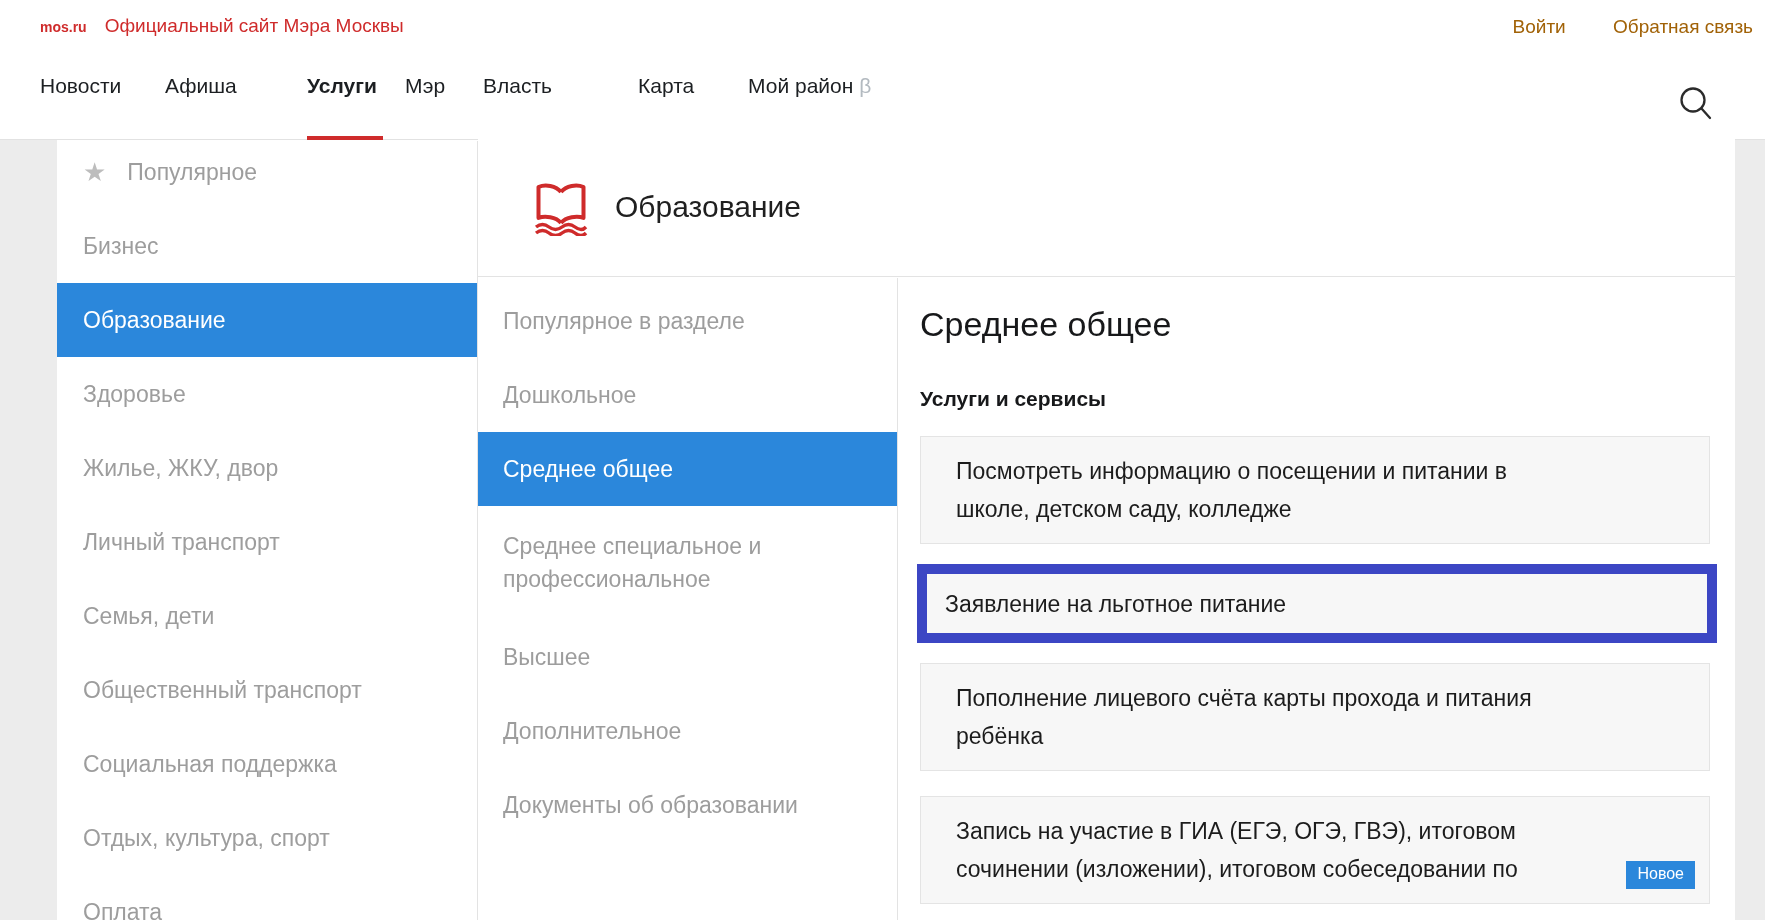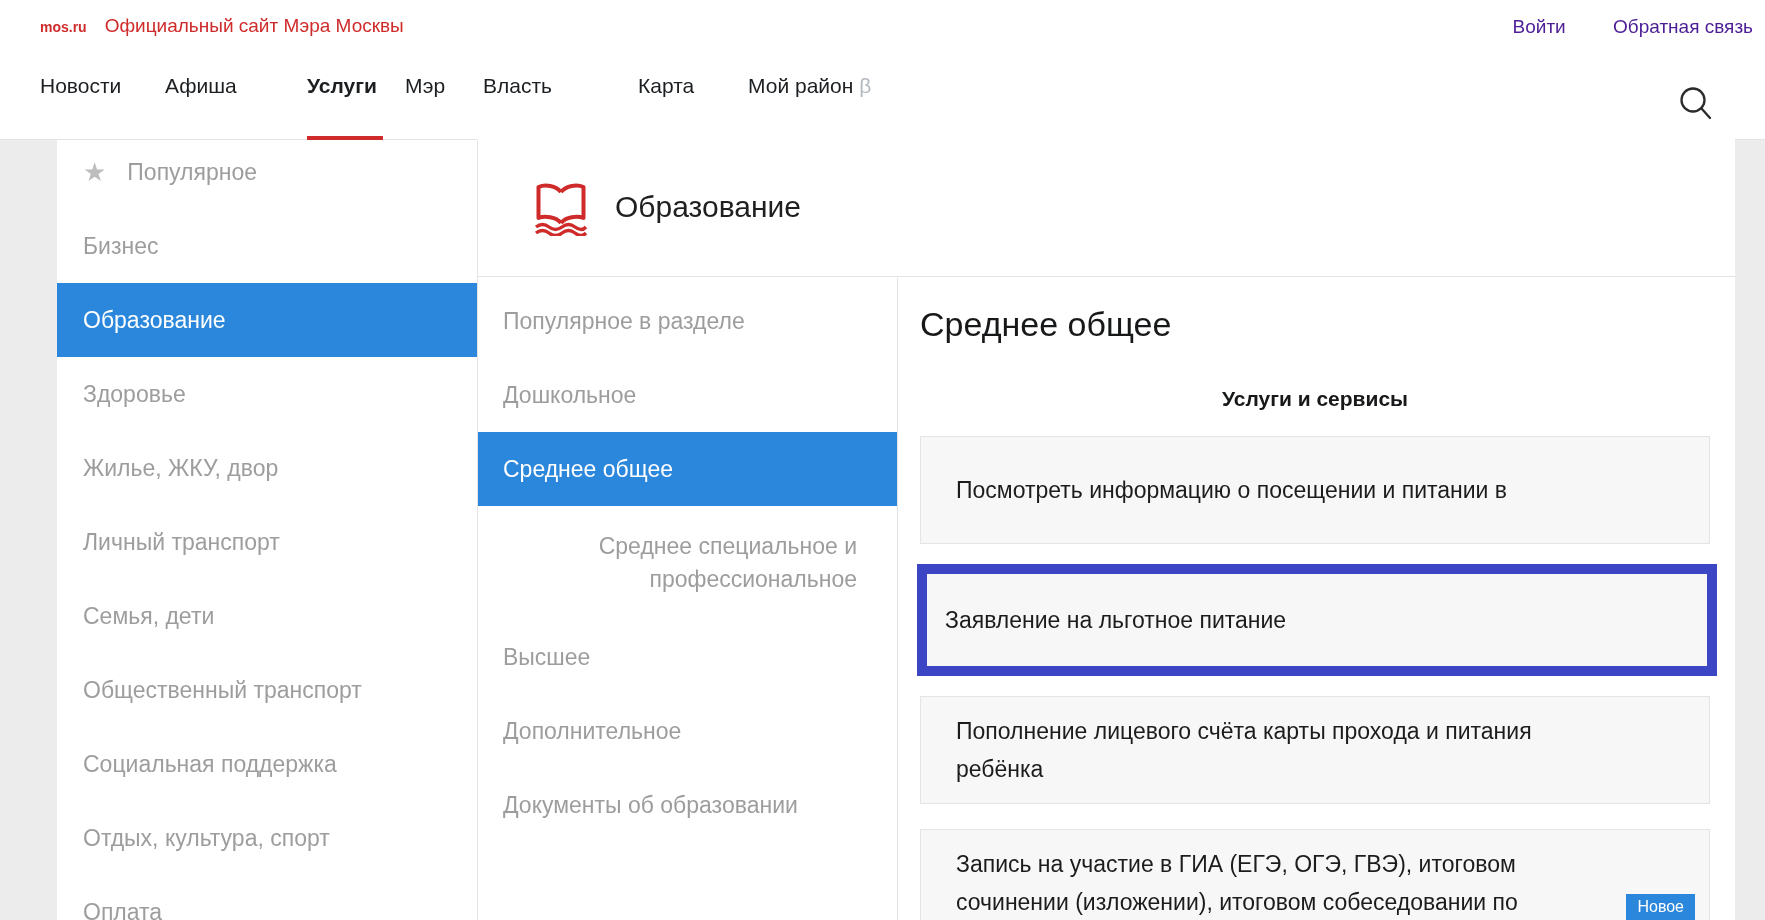--- a/index.html
+++ b/index.html
@@ -5,21 +5,21 @@
   * { margin:0; padding:0; box-sizing:border-box; }
   html,body { background:#fff; }
   body { font-family:"Liberation Sans","DejaVu Sans",sans-serif; color:#1c1f22; }
   .page { position:relative; width:1765px; height:920px; overflow:hidden; background:#fff; }
 
   
   .topline { position:absolute; top:14px; left:40px; font-size:20px; }
   .logo { font-weight:bold; color:#cf2b2b; font-size:14px; }
   .tagline { color:#cf2b2b; font-size:19px; margin-left:18px; }
   .top-right { position:absolute; top:16px; right:12px; font-size:19px; }
-  .top-link { color:#4c1d95; margin-left:42px; cursor:pointer; }
+  .top-link { color:#a16207; margin-left:42px; cursor:pointer; }
 
   .nav { position:absolute; top:74px; left:0; height:40px; width:100%; font-size:21px; }
   .nav-item { position:absolute; top:0; color:#1c1f22; cursor:pointer; white-space:nowrap; }
   .nav-item.active { font-weight:bold; }
   .beta { color:#b3bac0; margin-left:6px; }
   .search-btn { position:absolute; top:84px; left:1676px; width:40px; height:40px; cursor:pointer; }
 
   
   .hdr-border-left { position:absolute; top:139px; left:0; width:478px; height:1px; background:#e2e2e2; }
   .hdr-border-right { position:absolute; top:139px; left:1735px; width:30px; height:1px; background:#e2e2e2; }
@@ -39,30 +39,30 @@
 
   
   .panel-head { position:absolute; left:478px; top:140px; width:1257px; height:137px; background:#fff; border-bottom:1px solid #e3e3e3; }
   .book-icon { position:absolute; left:55px; top:40px; }
   .panel-title { position:absolute; left:137px; top:50px; font-size:30px; color:#1f1f1f; }
 
   .subs { position:absolute; left:478px; top:278px; width:420px; height:642px; background:#fff; border-right:1px solid #e3e3e3; overflow:hidden; }
   .subs-list { padding-top:6px; }
   .sub-item { min-height:74px; display:flex; flex-direction:column; justify-content:center; padding:0 40px 0 25px; font-size:23px; color:#9d9d9d; cursor:pointer; line-height:33px; }
   .sub-item.selected { background:#2b87db; color:#fff; }
-  .sub-item.two-line { min-height:114px;text-align:right; }
+  .sub-item.two-line { min-height:114px; }
 
   .content { position:absolute; left:898px; top:278px; width:837px; height:642px; background:#fff; padding:0 25px 0 22px; overflow:visible; }
   .content-title { margin-top:26px; font-size:34px; line-height:40px; color:#17181a; }
-  .content-subtitle { margin-top:43px; font-size:21px; font-weight:bold; color:#17181a;text-align:center; }
+  .content-subtitle { margin-top:43px; font-size:21px; font-weight:bold; color:#17181a; }
 
   .card { position:relative; margin-top:25px; height:108px; background:#f7f7f7; border:1px solid #e4e4e4; display:flex; align-items:center; padding:0 35px; cursor:pointer; }
   .card + .card { margin-top:20px; }
   .card-text { font-size:23px; line-height:38px; color:#1c1c1c; max-width:660px; }
-  .card.single { margin-top:20px; height:112px; }
+  .card.single { margin-top:20px; height:79px; }
   .card.highlighted { border:10px solid #3c46c4; margin-left:-3px; margin-right:-7px; padding:0 18px; }
   .card.last { margin-top:25px; }
   .badge { position:absolute; right:14px; top:64px; background:#2b87db; color:#fff; font-size:16px; line-height:20px; padding:3px 11px 5px; }
 </style>
 </head>
 <body>
 
 <div class="page">
 
   <div class="topline">
@@ -173,20 +173,21 @@
     </div>
   </div>
 
   <div class="content">
     <div class="content-title">Среднее общее</div>
     <div class="content-subtitle">Услуги и сервисы</div>
 
     <div class="card">
       <div class="card-text">
           <div>Посмотреть информацию о посещении и питании в</div>
+          <div>школе, детском саду, колледже</div>
         </div>
     </div>
 
     <div class="card single highlighted">
       <div class="card-text">
           <div>Заявление на льготное питание</div>
         </div>
     </div>
 
     <div class="card">

